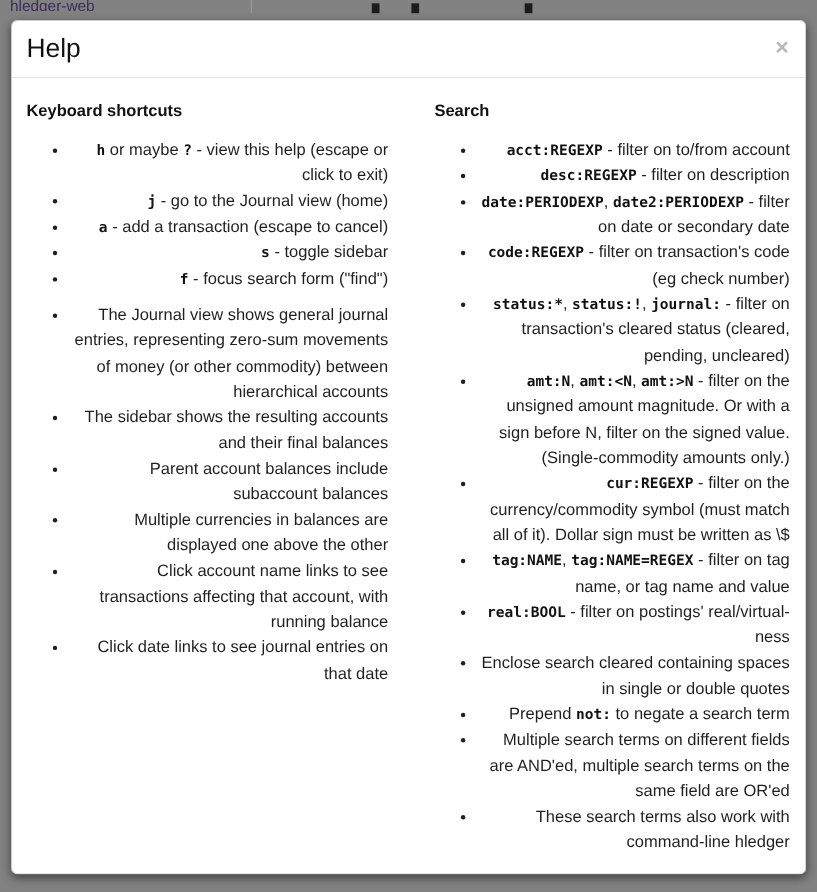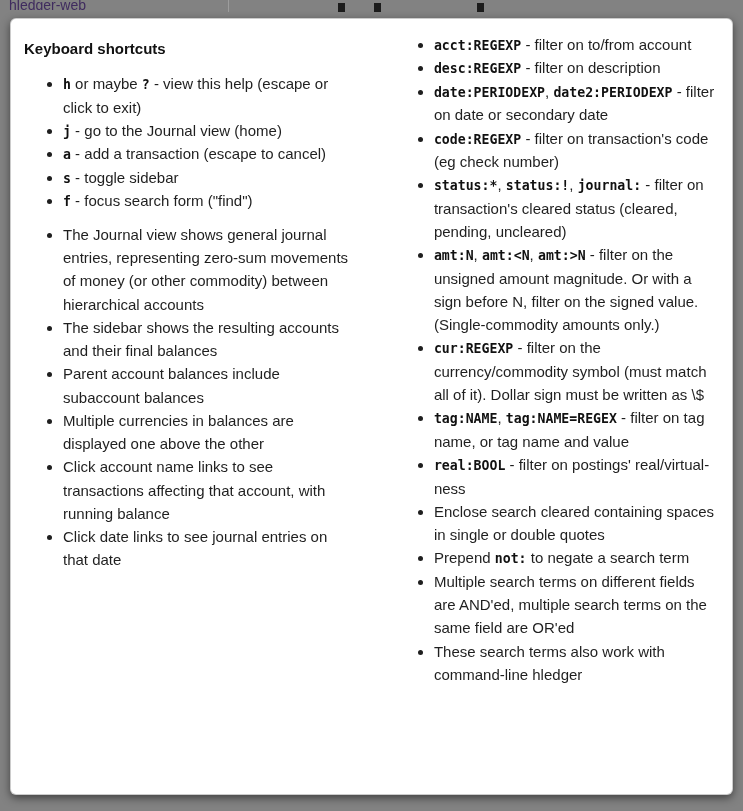--- a/index.html
+++ b/index.html
@@ -82,20 +82,21 @@
     font-weight: bold;
     color: #111;
     margin: 4px 0 12px 0;
   }
   .col h4 + ul { margin-top: 0; }
   .col h4:not(:first-child) { margin-top: 19px; }
   .col ul {
     margin: 0 0 10px 0;
     padding-left: 39px;
     list-style: disc outside;
+    text-align: right;
   }
   .col li { padding: 0; }
   .col code {
     font-family: "DejaVu Sans Mono", monospace;
     font-weight: bold;
     font-size: 88%;
     color: #111;
     white-space: nowrap;
   }
 </style>
@@ -104,40 +105,45 @@
 
 <div class="backdrop">
   <span class="backdrop-brand">hledger-web</span>
   <span class="backdrop-divider"></span>
   <span class="frag frag-1"></span>
   <span class="frag frag-2"></span>
   <span class="frag frag-3"></span>
 </div>
 
 <div class="modal">
+  <div class="modal-header">
+    <h3 class="modal-title">Help</h3>
+    <button class="modal-close">×</button>
+  </div>
   <div class="modal-body">
     <div class="col col-left">
         <h4>Keyboard shortcuts</h4>
         <ul>
           <li><code>h</code> or maybe <code>?</code> - view this help (escape or click to exit)</li>
           <li><code>j</code> - go to the Journal view (home)</li>
           <li><code>a</code> - add a transaction (escape to cancel)</li>
           <li><code>s</code> - toggle sidebar</li>
           <li><code>f</code> - focus search form ("find")</li>
         </ul>
         <ul>
           <li>The Journal view shows general journal entries, representing zero-sum movements of money (or other commodity) between hierarchical accounts</li>
           <li>The sidebar shows the resulting accounts and their final balances</li>
           <li>Parent account balances include subaccount balances</li>
           <li>Multiple currencies in balances are displayed one above the other</li>
           <li>Click account name links to see transactions affecting that account, with running balance</li>
           <li>Click date links to see journal entries on that date</li>
         </ul>
       </div>
     <div class="col col-right">
+        <h4>Search</h4>
         <ul>
           <li><code>acct:REGEXP</code> - filter on to/from account</li>
           <li><code>desc:REGEXP</code> - filter on description</li>
           <li><code>date:PERIODEXP</code>, <code>date2:PERIODEXP</code> - filter on date or secondary date</li>
           <li><code>code:REGEXP</code> - filter on transaction's code (eg check number)</li>
           <li><code>status:*</code>, <code>status:!</code>, <code>journal:</code> - filter on transaction's cleared status (cleared, pending, uncleared)</li>
           <li><code>amt:N</code>, <code>amt:&lt;N</code>, <code>amt:&gt;N</code> - filter on the unsigned amount magnitude. Or with a sign before N, filter on the signed value. (Single-commodity amounts only.)</li>
           <li><code>cur:REGEXP</code> - filter on the currency/commodity symbol (must match all of it). Dollar sign must be written as \$</li>
           <li><code>tag:NAME</code>, <code>tag:NAME=REGEX</code> - filter on tag name, or tag name and value</li>
           <li><code>real:BOOL</code> - filter on postings' real/virtual-ness</li>

